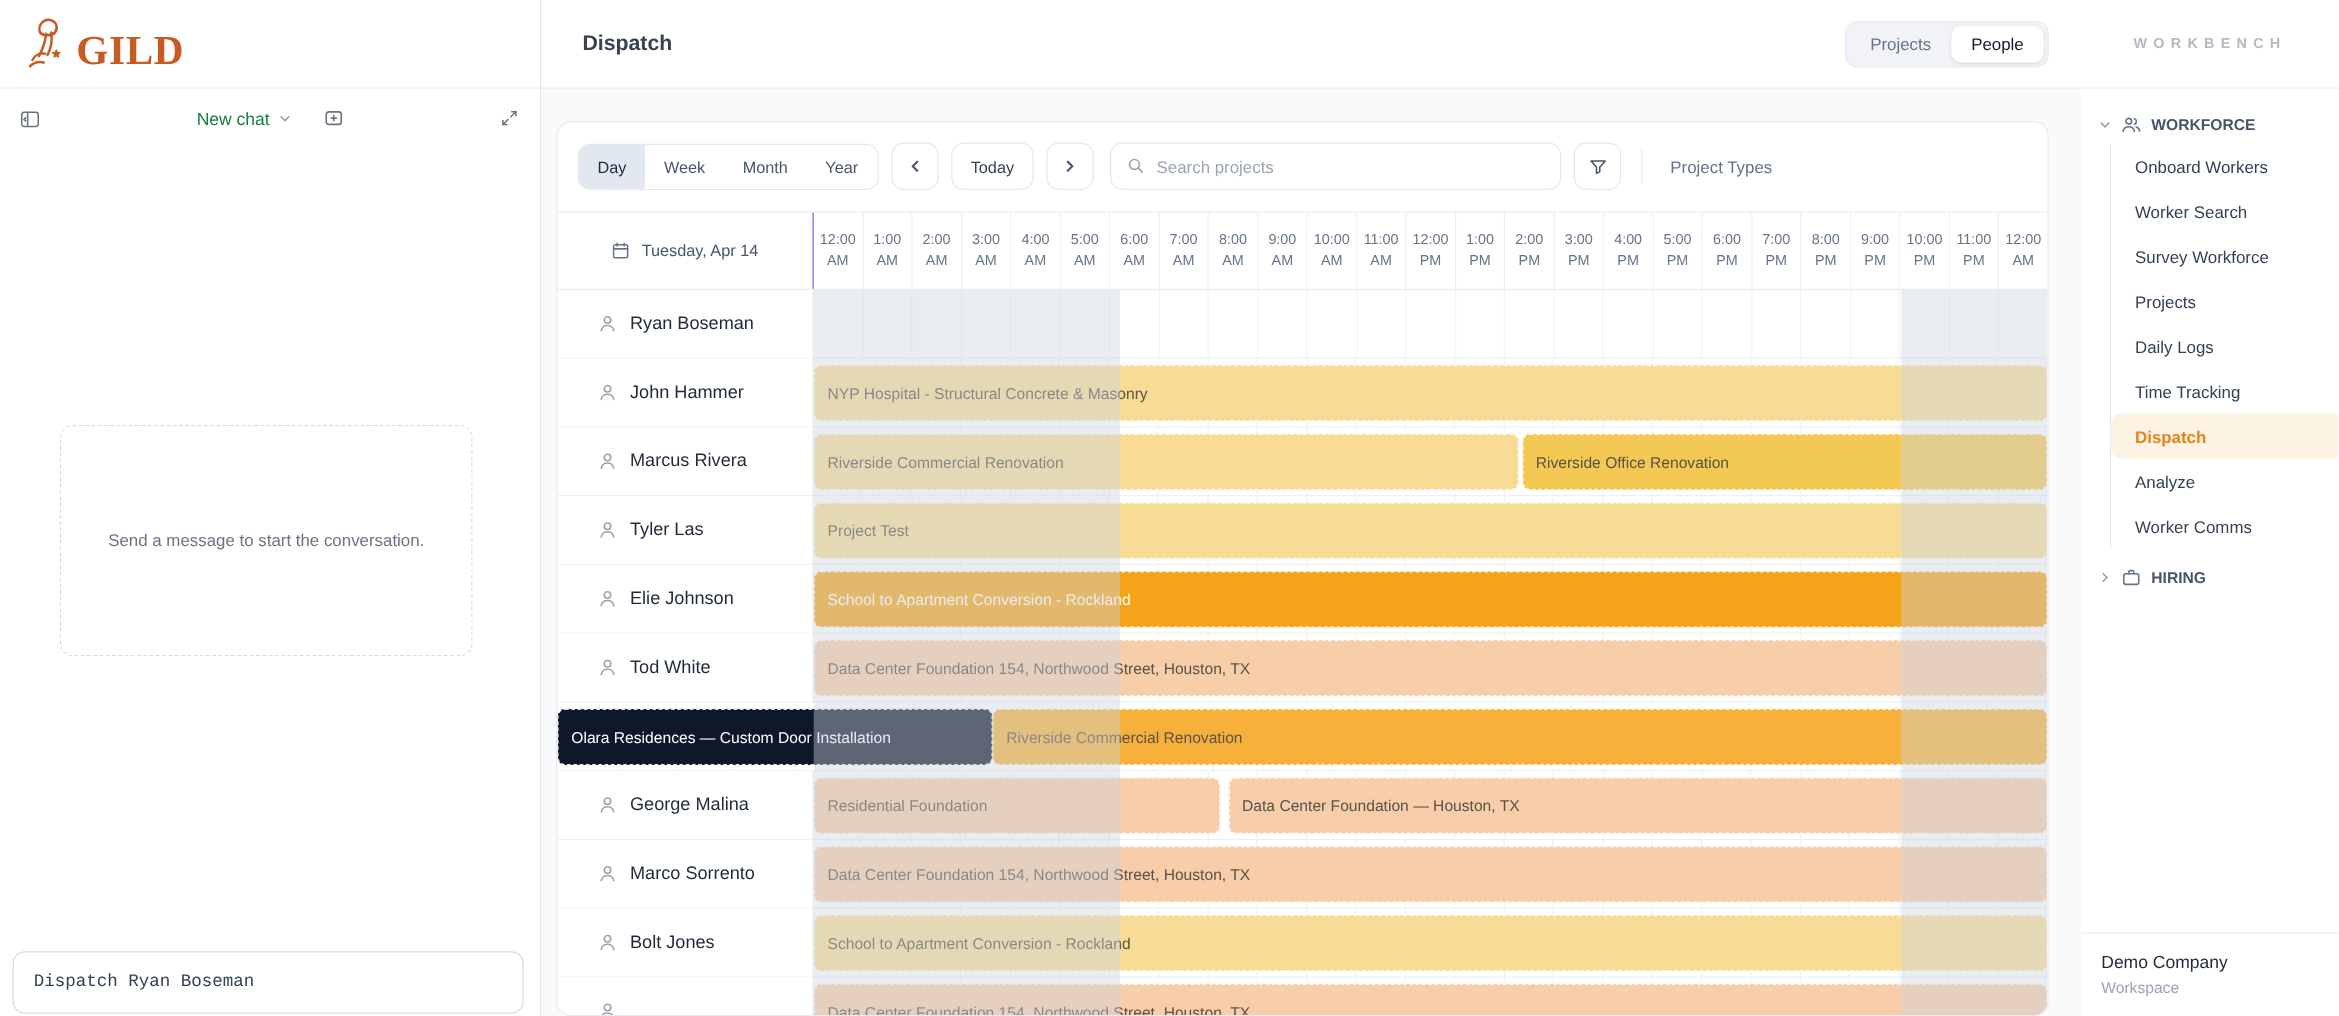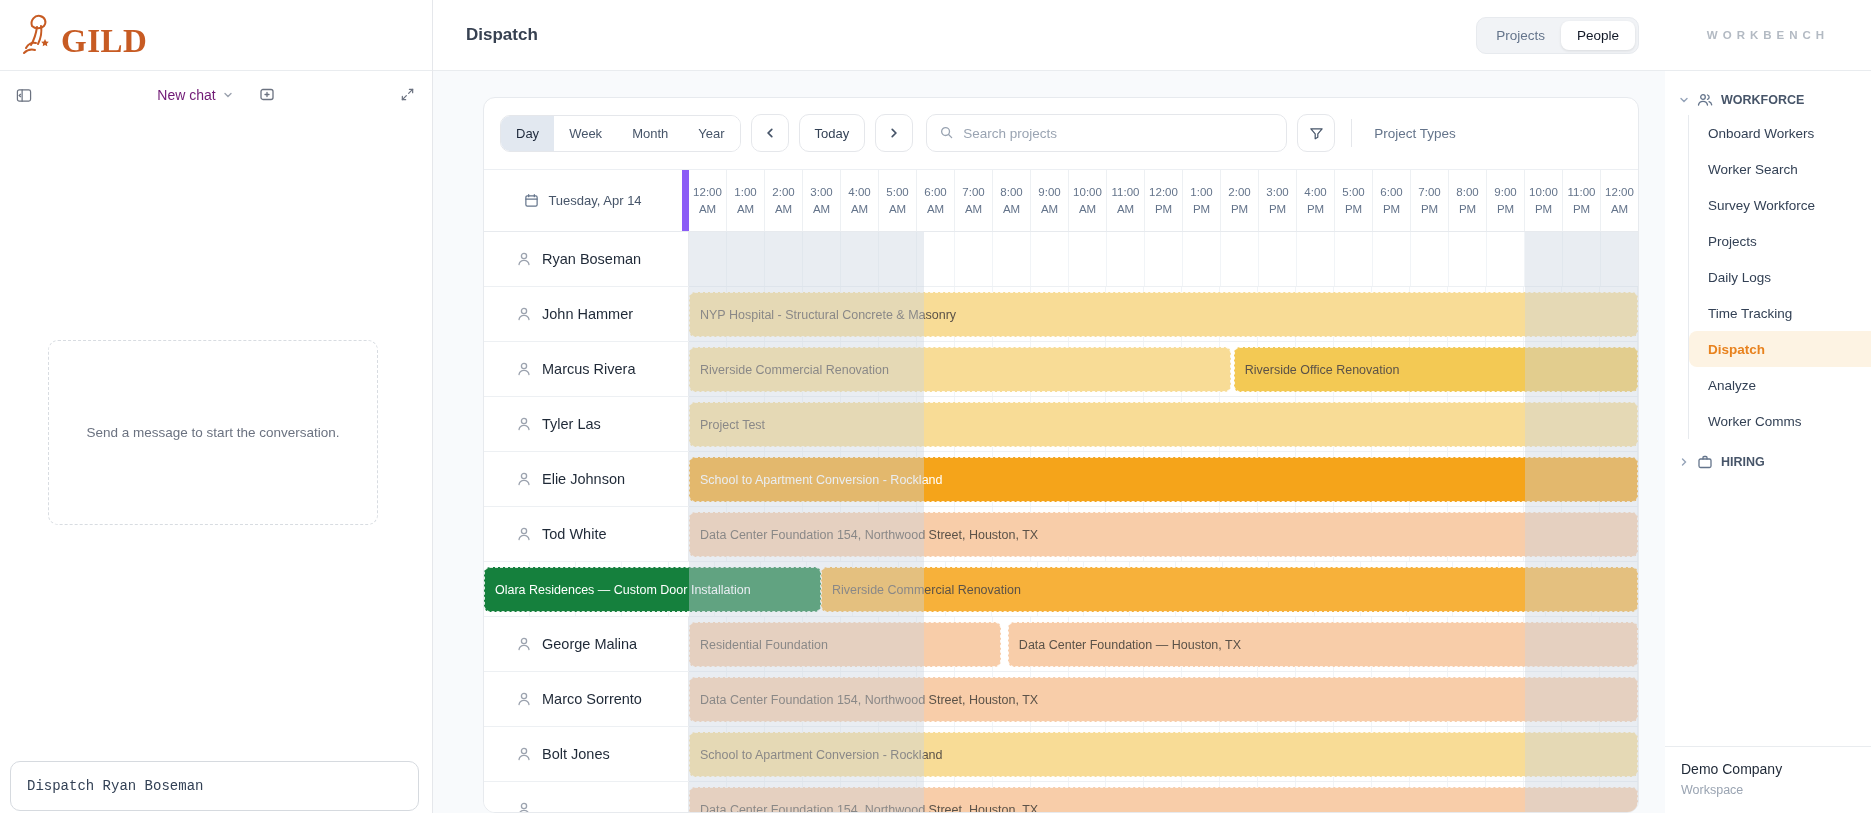--- a/index.html
+++ b/index.html
@@ -7,52 +7,52 @@
   body { font-family:"Liberation Sans", sans-serif; background:#fff; color:#1F2937; }
   .layout { display:flex; width:1871px; height:813px; }
 
   
   .chat-panel { width:433px; flex:none; border-right:1px solid #E5E7EB; position:relative; background:#fff; }
   .brand-bar { height:71px; border-bottom:1px solid #E9ECEF; display:flex; align-items:center; padding:0 18px; }
   .logo { display:flex; align-items:flex-end; gap:1px; }
   .logo-text { font-family:"Liberation Serif", serif; font-weight:700; font-size:33px; color:#C75B23; letter-spacing:.5px; line-height:1; }
   .chat-toolbar { height:48px; display:flex; align-items:center; padding:0 16px; color:#6B7280; }
   .chat-toolbar .center { flex:1; display:flex; align-items:center; justify-content:center; gap:26px; }
-  .newchat { display:flex; align-items:center; gap:7px; font-size:14px; color:#701a75; cursor:pointer; }
+  .newchat { display:flex; align-items:center; gap:7px; font-size:14px; color:#15803d; cursor:pointer; }
   .icon16 { width:16px; height:16px; display:inline-flex; }
   .chat-empty { position:absolute; left:48px; right:54px; top:340px; height:185px; border:1px dashed #D8DCE1; border-radius:10px; display:flex; align-items:center; justify-content:center; color:#6B7280; font-size:13.5px; text-align:center; padding:0 12px; }
   .chat-input { position:absolute; left:10px; right:13px; bottom:2px; height:50px; border:1px solid #D6DADF; border-radius:10px; background:#fff; display:flex; align-items:center; padding:0 16px;font-family:Liberation Mono, monospace; }
   .chat-input input { border:none; outline:none; width:100%; font-family:inherit; font-size:14px; color:#334155; background:transparent; }
 
   
   .main-panel { flex:1; min-width:0; display:flex; flex-direction:column; background:#F8FAFC; }
   .main-header { height:71px; flex:none; background:#fff; border-bottom:1px solid #E9ECEF; display:flex; align-items:center; padding:0 26px 0 33px; }
   .page-title { font-size:17px; font-weight:700; color:#374151; }
   .view-toggle { margin-left:auto; background:#F1F3F6; border:1px solid #E7EAEE; border-radius:10px; padding:3px; display:flex; }
   .view-toggle .opt { padding:7px 16px; font-size:13.5px; color:#64748B; border-radius:8px; background:transparent; border:none; font-family:inherit; cursor:pointer; }
   .view-toggle .opt.active { background:#fff; color:#111827; box-shadow:0 1px 3px rgba(0,0,0,.10); }
 
   .main-content { flex:1; min-height:0; padding:26px 26px 0 12px; }
-  .card { background:#fff; border:1px solid #E7EAEE; border-radius:12px; height:100%; display:flex; flex-direction:column; overflow:hidden;margin-left:38px; }
+  .card { background:#fff; border:1px solid #E7EAEE; border-radius:12px; height:100%; display:flex; flex-direction:column; overflow:hidden; }
 
   .toolbar { display:flex; align-items:center; gap:10px; padding:16px 16px 17px; flex:none; }
   .seg { display:flex; border:1px solid #E5E7EB; border-radius:10px; overflow:hidden; background:#fff; }
   .seg .tab { padding:10px 15px; font-size:13px; color:#475569; background:#fff; border:none; font-family:inherit; cursor:pointer; }
   .seg .tab.active { background:#E2E8F0; color:#1E293B; }
   .icon-btn { width:38px; height:38px; border:1px solid #E5E7EB; border-radius:10px; background:#fff; display:flex; align-items:center; justify-content:center; color:#475569; cursor:pointer; flex:none; }
   .today-btn { height:38px; padding:0 15px; border:1px solid #E5E7EB; border-radius:10px; background:#fff; font-size:13px; color:#334155; font-family:inherit; display:flex; align-items:center; cursor:pointer; flex:none; }
   .search-box { width:361px; height:38px; border:1px solid #E5E7EB; border-radius:10px; display:flex; align-items:center; gap:9px; padding:0 12px; margin-left:3px; background:#fff; }
   .search-box input { border:none; outline:none; width:100%; font-family:inherit; font-size:13.5px; color:#334155; }
   .search-box input::placeholder { color:#9AA4B2; }
   .vdivider { width:1px; height:28px; background:#E5E7EB; margin:0 6px; flex:none; }
   .project-types { font-size:13.5px; color:#64748B; padding:0 6px; cursor:pointer; white-space:nowrap; }
 
   .timeline { flex:1; min-height:0; display:flex; flex-direction:column; border-top:1px solid #ECEFF3; }
   .tl-header { display:flex; height:62px; flex:none; border-bottom:1px solid #E7EAEE; }
-  .date-cell { width:205px; flex:none; display:flex; align-items:center; justify-content:center; gap:8px; color:#475569; font-size:13px; border-right:7px solid #8b5cf6; }
+  .date-cell { width:205px; flex:none; display:flex; align-items:center; justify-content:center; gap:8px; color:#475569; font-size:13px; border-right:1px solid #8b5cf6; }
   .time-cols { flex:1; display:flex; }
   .time-col { flex:1; display:flex; flex-direction:column; align-items:center; justify-content:center; font-size:11.5px; color:#64748B; line-height:1.45; border-right:1px solid #EDF0F3; text-align:center; }
   .time-col:last-child { border-right:none; }
 
   .tl-body { flex:1; position:relative; overflow:hidden; --name-w:205px; }
   .row { display:flex; height:55px; border-bottom:1px solid #EDF0F3; }
   .row-name { width:205px; flex:none; display:flex; align-items:center; gap:10px; padding-left:32px; font-size:14.5px; color:#1F2937; border-right:1px solid #E7EAEE; background:#fff; }
   .row-track { flex:1; position:relative; display:flex; min-width:0; }
   .track-col { flex:1; border-right:1px solid #F1F4F7; }
   .track-col:last-child { border-right:none; }
@@ -547,21 +547,21 @@
                     <div class="track-col"></div>
                     <div class="track-col"></div>
                     <div class="track-col"></div>
                     <div class="track-col"></div>
                     <div class="track-col"></div>
                     <div class="track-col"></div>
                     <div class="track-col"></div>
                     <div class="track-col"></div>
                     <div class="track-col"></div>
                     <div class="track-col"></div>
-                    <div class="bar" style="left: 0%; width: 29.2%; background: #15803d; color: rgb(255, 255, 255);">Olara Residences — Custom Door Installation</div>
+                    <div class="bar" style="left: 0%; width: 29.2%; background: #0f172a; color: rgb(255, 255, 255);">Olara Residences — Custom Door Installation</div>
                     <div class="bar" style="left: 29.2%; width: 70.8%; background: rgb(247, 177, 58); color: rgb(91, 82, 72);">Riverside Commercial Renovation</div>
                   </div>
                 </div>
                 <div class="row">
                   <div class="row-name">
                     <svg class="icon16" width="15" height="15" viewBox="0 0 16 16" fill="none" stroke="#9CA3AF" stroke-width="1.3" stroke-linecap="round">
                       <circle cx="8" cy="5" r="2.6"></circle>
                       <path d="M3 13.5c.6-2.9 2.6-4.1 5-4.1s4.4 1.2 5 4.1"></path>
                     </svg>
                     <span>George Malina</span>

